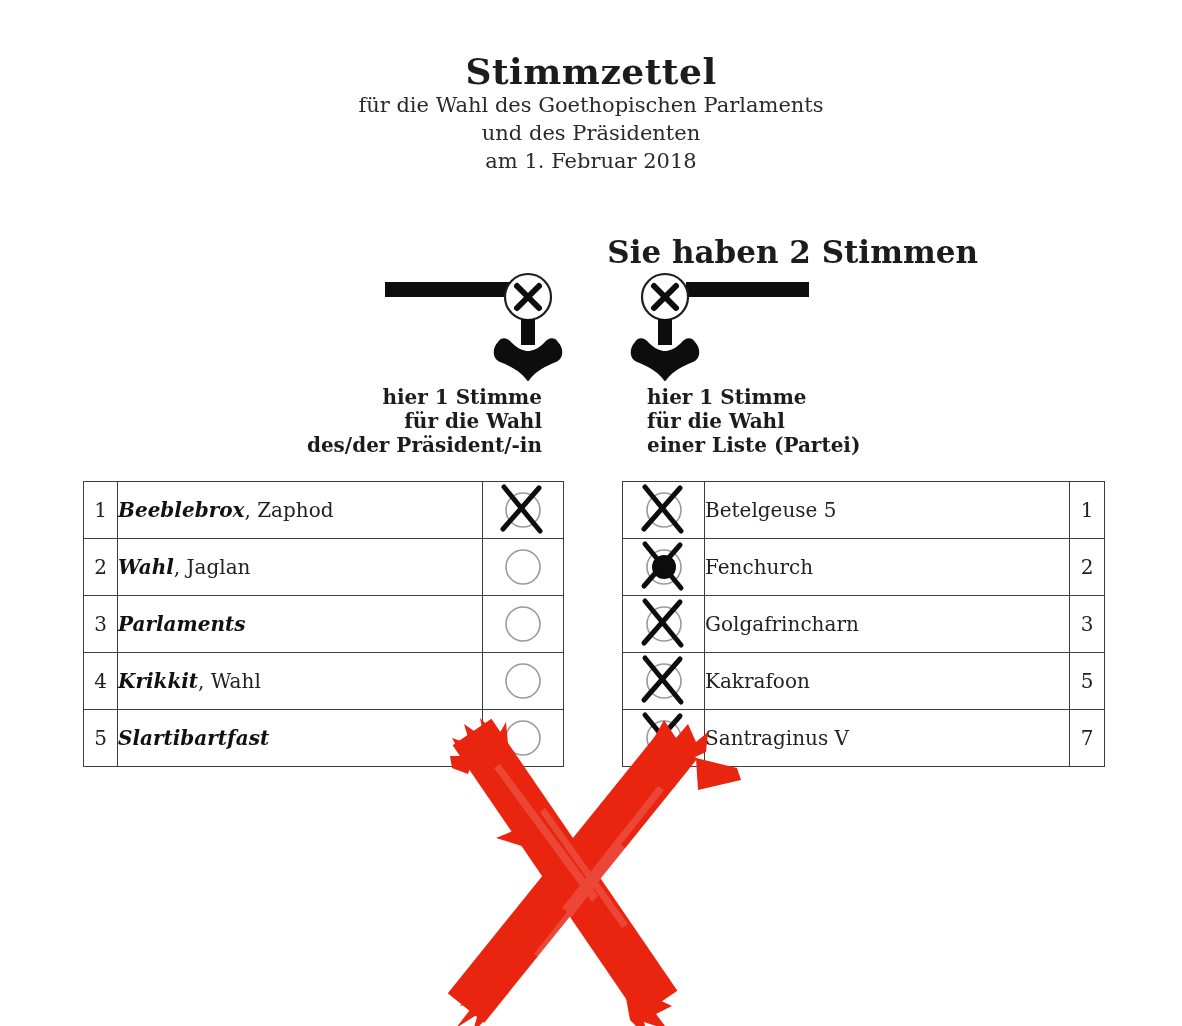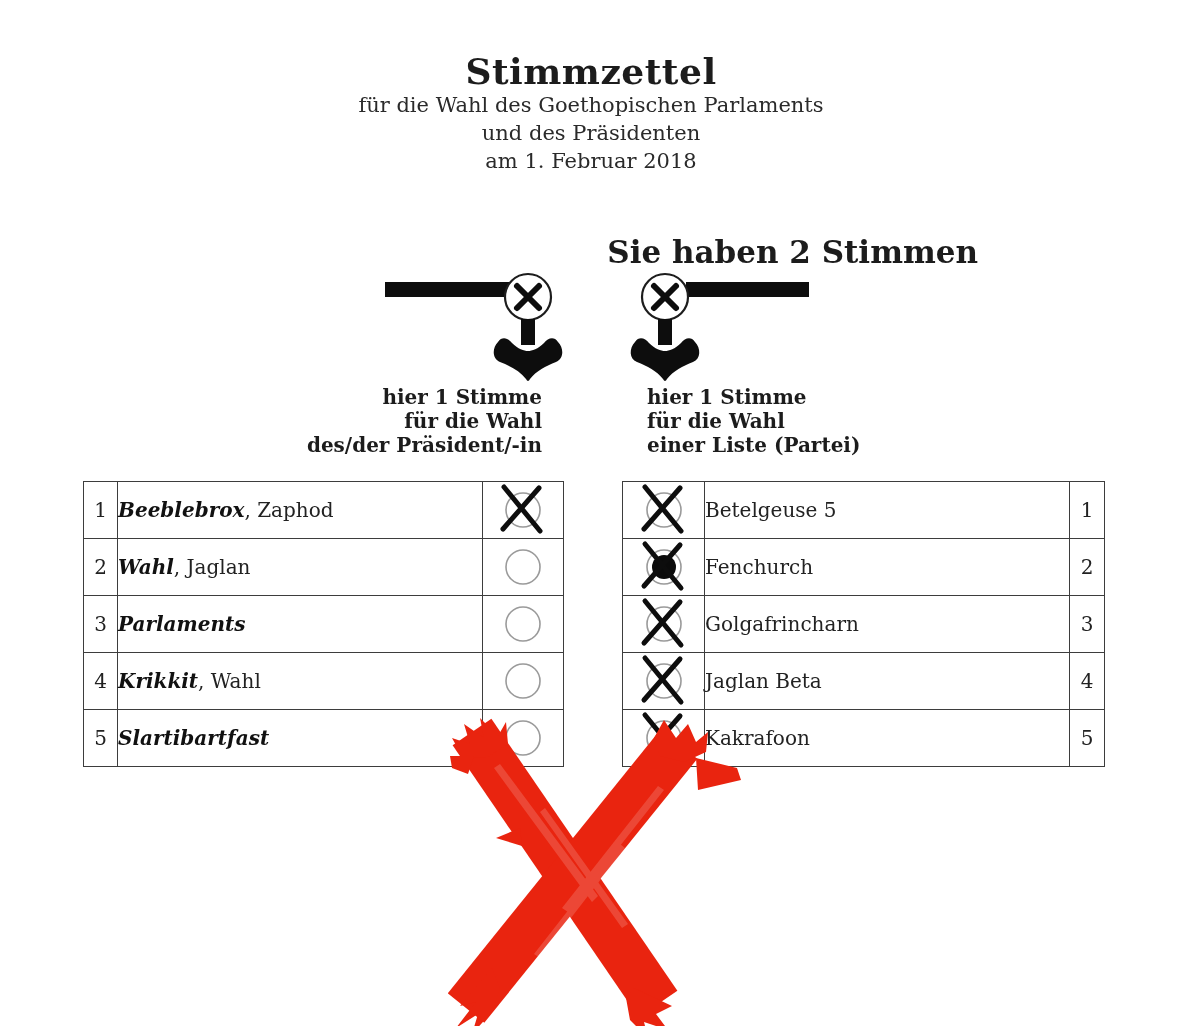--- a/index.html
+++ b/index.html
@@ -235,36 +235,36 @@
         <td class="markcell">
           <svg class="mark mark-cross" width="56" height="56" viewBox="0 0 56 56">
             <circle class="ring" cx="28" cy="28" r="17"></circle>
               <circle class="dot" cx="28" cy="28" r="12"></circle>
             <g class="xmark">
                 <line x1="9" y1="5" x2="45" y2="49"></line>
                 <line x1="44" y1="6" x2="8" y2="47"></line>
               </g>
           </svg>
         </td>
-        <td class="name">Jaglan Beta</td>
-        <td class="num">4</td>
-      </tr>
-      <tr>
-        <td class="markcell">
-          <svg class="mark mark-cross" width="56" height="56" viewBox="0 0 56 56">
-            <circle class="ring" cx="28" cy="28" r="17"></circle>
-              <circle class="dot" cx="28" cy="28" r="12"></circle>
-            <g class="xmark">
-                <line x1="9" y1="5" x2="45" y2="49"></line>
-                <line x1="44" y1="6" x2="8" y2="47"></line>
-              </g>
-          </svg>
-        </td>
         <td class="name">Kakrafoon</td>
         <td class="num">5</td>
+      </tr>
+      <tr>
+        <td class="markcell">
+          <svg class="mark mark-cross" width="56" height="56" viewBox="0 0 56 56">
+            <circle class="ring" cx="28" cy="28" r="17"></circle>
+              <circle class="dot" cx="28" cy="28" r="12"></circle>
+            <g class="xmark">
+                <line x1="9" y1="5" x2="45" y2="49"></line>
+                <line x1="44" y1="6" x2="8" y2="47"></line>
+              </g>
+          </svg>
+        </td>
+        <td class="name">Santraginus V</td>
+        <td class="num">7</td>
       </tr>
     </tbody>
   </table>
 
   <svg class="crayon" viewBox="0 0 296 326">
     <g fill="#e9240f" stroke="none">
 
       <line x1="24" y1="16" x2="210" y2="288" stroke="#e9240f" stroke-width="47"></line>
       <line x1="231" y1="28" x2="18" y2="292" stroke="#e9240f" stroke-width="47"></line>
 

